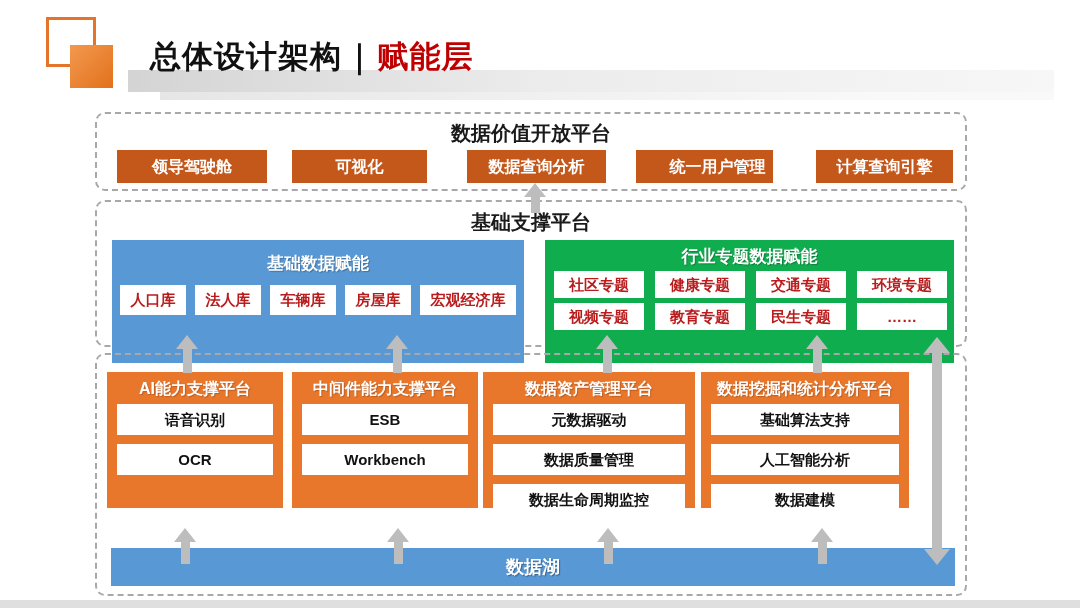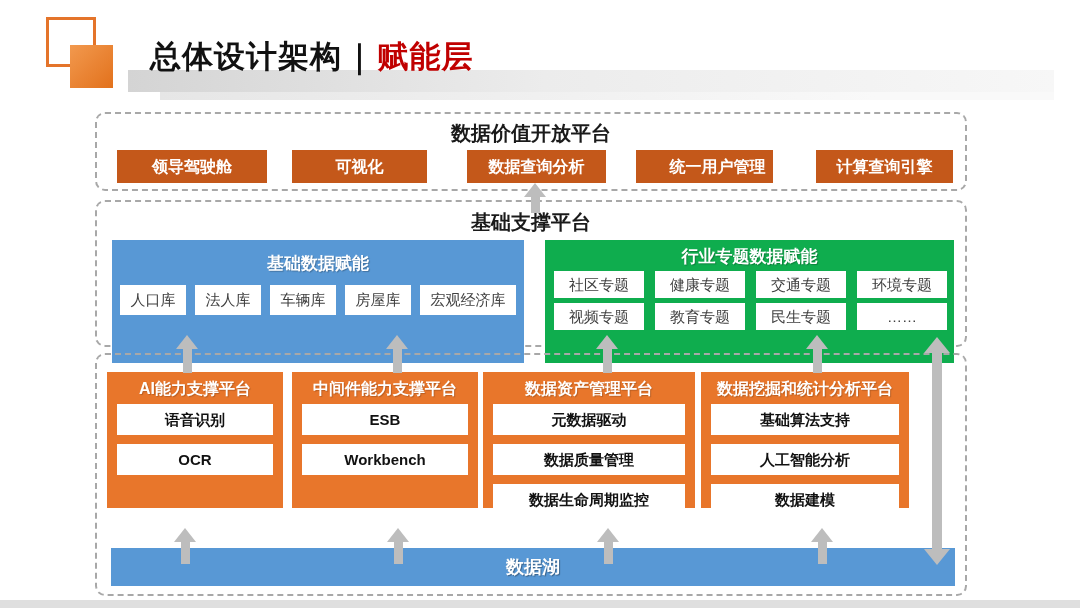--- a/index.html
+++ b/index.html
@@ -62,21 +62,21 @@
   .panel-blue { left:15px; width:412px; background:#5898D5; }
   .panel-green { left:448px; width:409px; background:#0FAD4E; }
   .panel-title {
     position:absolute; left:0; right:0; text-align:center; color:#fff;
     font-size:17px; font-weight:bold;
     text-shadow:1px 1px 1px rgba(0,0,0,0.25);
   }
   .panel-blue .panel-title { top:12px; }
   .panel-green .panel-title { top:5px; }
   .wbox {
-    position:absolute; background:#fff; color:#404040; font-weight:normal;
+    position:absolute; background:#fff; color:#b91c1c; font-weight:bold;
     text-align:center; white-space:nowrap;
   }
   .panel-blue .wbox { top:45px; height:30px; line-height:30px; font-size:15px; }
   .panel-green .wbox { height:27px; line-height:27px; font-size:15px; width:90px; }
   .g-row1 { top:31px; }
   .g-row2 { top:63px; }
 
   
   .plat {
     position:absolute; top:17px; height:136px; background:#E8762B;

